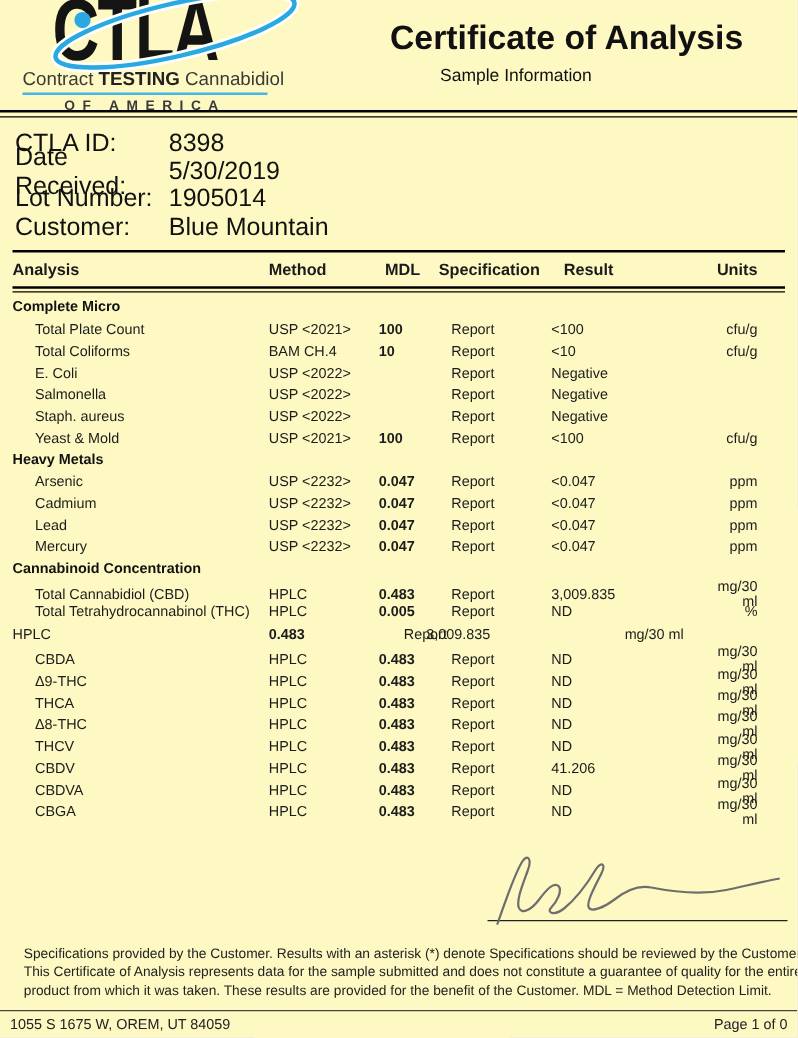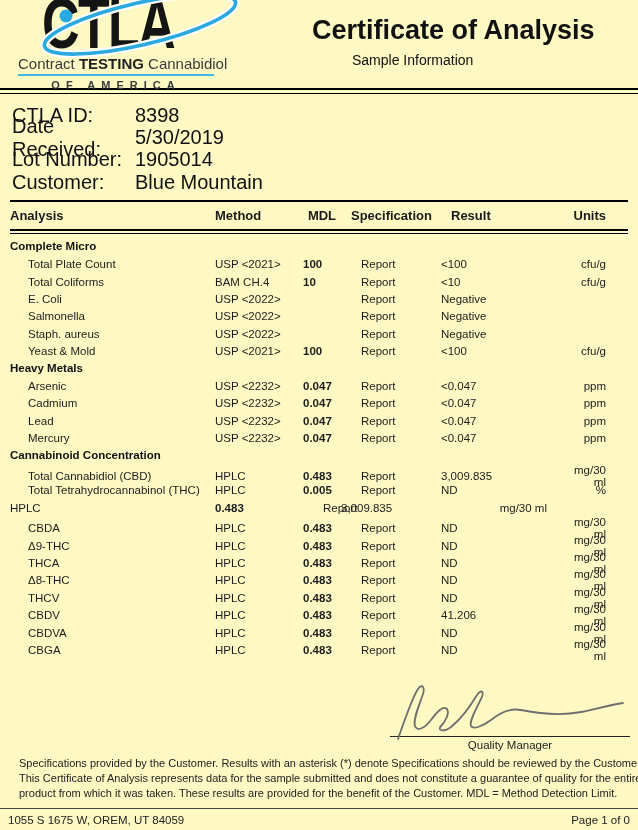--- a/index.html
+++ b/index.html
@@ -333,21 +333,20 @@
 </div>
   </div>
 </div>
   </div>
 
   <div class="sig-block">
     <svg class="sig-svg" width="240" height="58" viewBox="0 0 240 58">
       <path d="M8,57 C14,40 22,16 28,7 C32,1 36,5 32,15 C28,26 23,38 25,44 C27,50 35,46 41,38 C47,30 53,23 57,27 C60,31 55,40 51,44 C47,48 53,51 61,45 C71,37 81,23 87,13 C91,7 95,9 91,17 C85,29 79,40 81,44 C83,48 93,44 101,38 C111,30 121,26 131,28 C151,32 171,34 191,30 C205,27 221,23 233,21" fill="none" stroke="#6e6e6e" stroke-width="1.8" stroke-linecap="round"></path>
     </svg>
     <div class="sig-line"></div>
-    <div class="sig-title">Quality Manager</div>
   </div>
 
   <div class="disclaimer">Specifications provided by the Customer. Results with an asterisk (*) denote Specifications should be reviewed by the Customer. This Certificate of Analysis represents data for the sample submitted and does not constitute a guarantee of quality for the entire product from which it was taken. These results are provided for the benefit of the Customer.  MDL = Method Detection Limit.</div>
 
   <div class="footer-zone">
     <div class="footer-rule"></div>
     <div class="footer-row">
       <span>1055 S 1675 W, OREM, UT 84059</span>
       <span>Page 1 of 0</span>
     </div>

